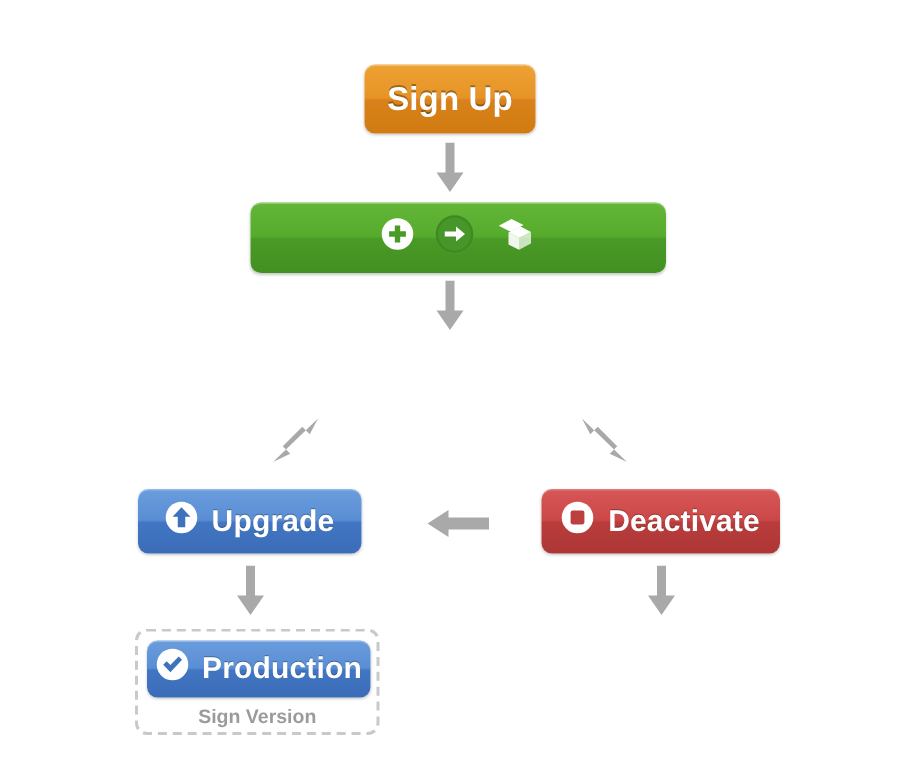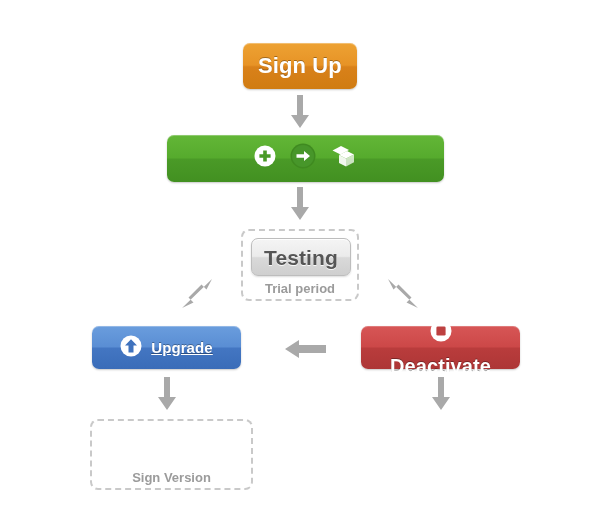--- a/index.html
+++ b/index.html
@@ -53,31 +53,29 @@
     box-shadow: inset 0 1px 0 rgba(255,255,255,.28),
                 0 1px 2px rgba(0,0,0,.22);
     font-size: 23px;
   }
 
   
   .btn-blue {
     background: linear-gradient(to bottom, #6a9ddd 0%, #5a8ed4 48%, #4376c2 52%, #3a6cb8 100%);
     box-shadow: inset 0 1px 0 rgba(255,255,255,.28),
                 0 1px 2px rgba(0,0,0,.22);
-    font-size: 15px;
-    text-decoration: underline;
+    font-size: 20px;
   }
 
   
   .btn-red {
     background: linear-gradient(to bottom, #d75656 0%, #cc4848 48%, #b93c3c 52%, #ad3636 100%);
     box-shadow: inset 0 1px 0 rgba(255,255,255,.22),
                 0 1px 2px rgba(0,0,0,.22);
     font-size: 20px;
-    flex-direction: column;
   }
 
   
   .btn-grey {
     background: linear-gradient(to bottom, #f4f4f4 0%, #ebebeb 48%, #d9d9d9 52%, #cfcfcf 100%);
     border: 1px solid #bdbdbd;
     color: #555555;
     text-shadow: 0 1px 0 rgba(255,255,255,.85);
     box-shadow: inset 0 1px 0 rgba(255,255,255,.9),
                 0 1px 2px rgba(0,0,0,.14);
@@ -152,26 +150,20 @@
         <path d="M9 12 L17 8 L24 11.6 L16 15.6 Z" fill="#ffffff"></path>
       </svg>
     </span>
 
   </div>
 
   <svg class="arrow" style="left:288px; top:172px;" width="24" height="36" viewBox="0 0 24 36">
     <path d="M9 0 h6 v20 h6 L12 33 L3 20 h6 Z" fill="#a9a9a9"></path>
   </svg>
 
-  <div class="dashed-group" style="left:241px; top:214px; width:118px; height:72px;">
-    <div class="btn btn-grey" style="left:8px; top:7px; width:100px; height:38px;">
-      <span class="lbl">Testing</span>
-    </div>
-    <div class="group-caption" style="top:50px;">Trial period</div>
-  </div>
 
   <svg class="arrow" style="left:174px; top:260px;" width="42" height="40" viewBox="0 0 42 40">
     <path d="M38 4 L32.5 14.5 L27.5 9.5 L14.5 22.5 L19.5 27.5 L8 33 Z" fill="#a9a9a9"></path>
   </svg>
 
   <svg class="arrow" style="left:384px; top:260px;" width="42" height="40" viewBox="0 0 42 40">
     <path d="M4 4 L9.5 14.5 L14.5 9.5 L27.5 22.5 L22.5 27.5 L34 33 Z" fill="#a9a9a9"></path>
   </svg>
 
   <div class="btn btn-blue" style="left:92px; top:311px; width:149px; height:43px;">
@@ -200,17 +192,26 @@
 
   <svg class="arrow" style="left:155px; top:362px;" width="24" height="36" viewBox="0 0 24 36">
     <path d="M9 0 h6 v20 h6 L12 33 L3 20 h6 Z" fill="#a9a9a9"></path>
   </svg>
 
   <svg class="arrow" style="left:429px; top:362px;" width="24" height="36" viewBox="0 0 24 36">
     <path d="M9 0 h6 v20 h6 L12 33 L3 20 h6 Z" fill="#a9a9a9"></path>
   </svg>
 
   <div class="dashed-group" style="left:90px; top:404px; width:163px; height:71px;">
+    <div class="btn btn-blue" style="left:6px; top:6px; width:149px; height:38px;">
+      <span class="icon">
+        <svg width="22" height="22" viewBox="0 0 22 22">
+          <circle cx="11" cy="11" r="10.5" fill="#ffffff"></circle>
+          <path d="M4.8 11.2 L7.1 8.8 L9.6 11.4 L15.1 5.6 L17.4 7.9 L9.6 16.2 Z" fill="#3f72bd"></path>
+        </svg>
+      </span>
+      <span class="lbl">Production</span>
+    </div>
     <div class="group-caption" style="top:49px;">Sign Version</div>
   </div>
 
 
 </div>
 
 </body></html>

